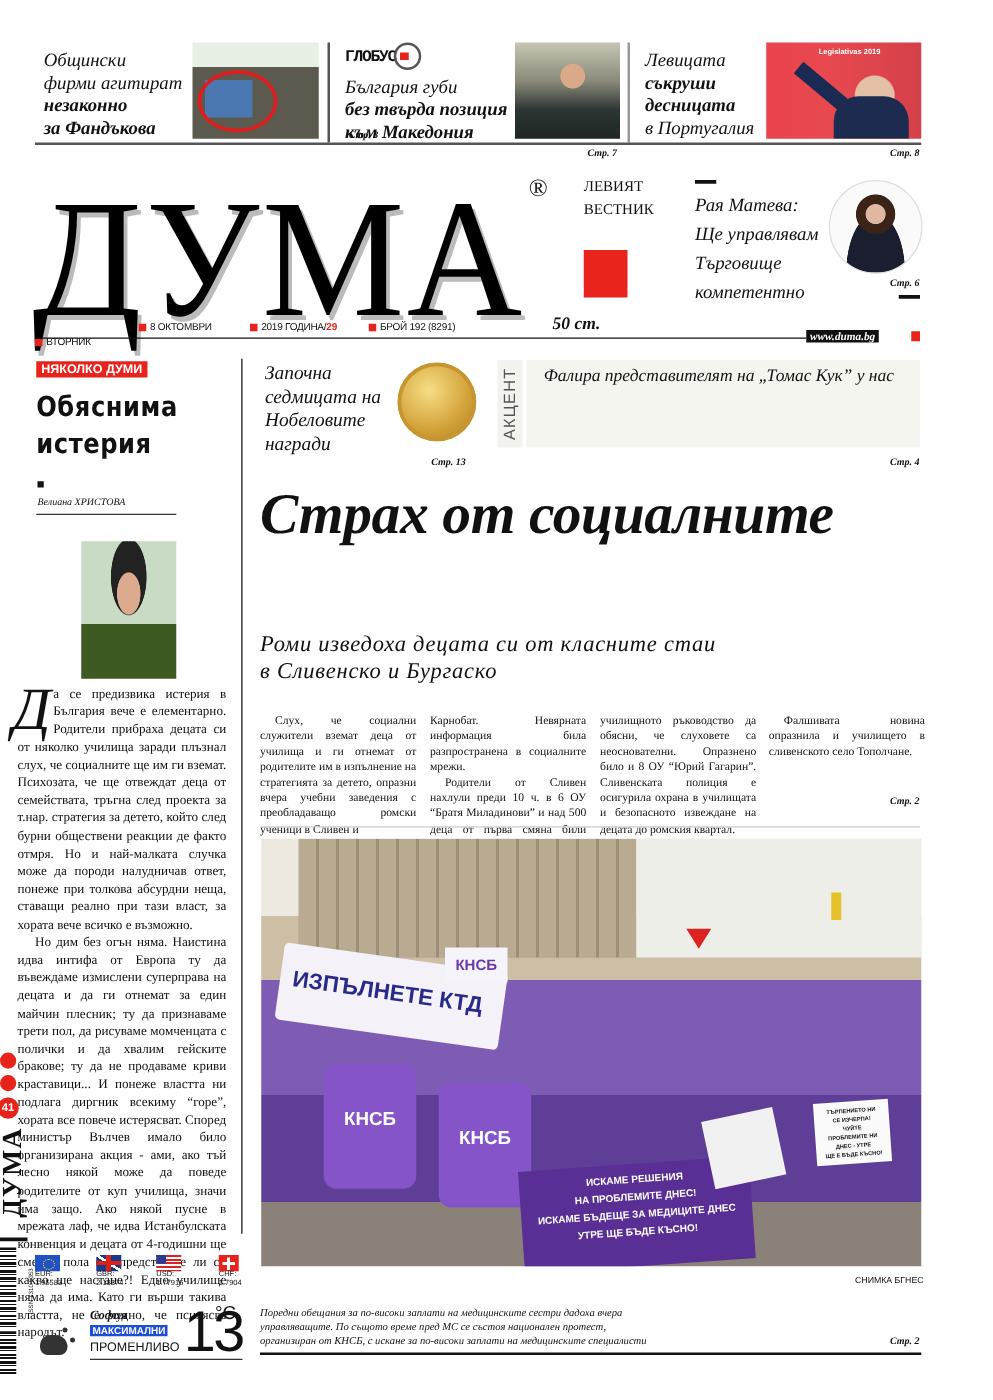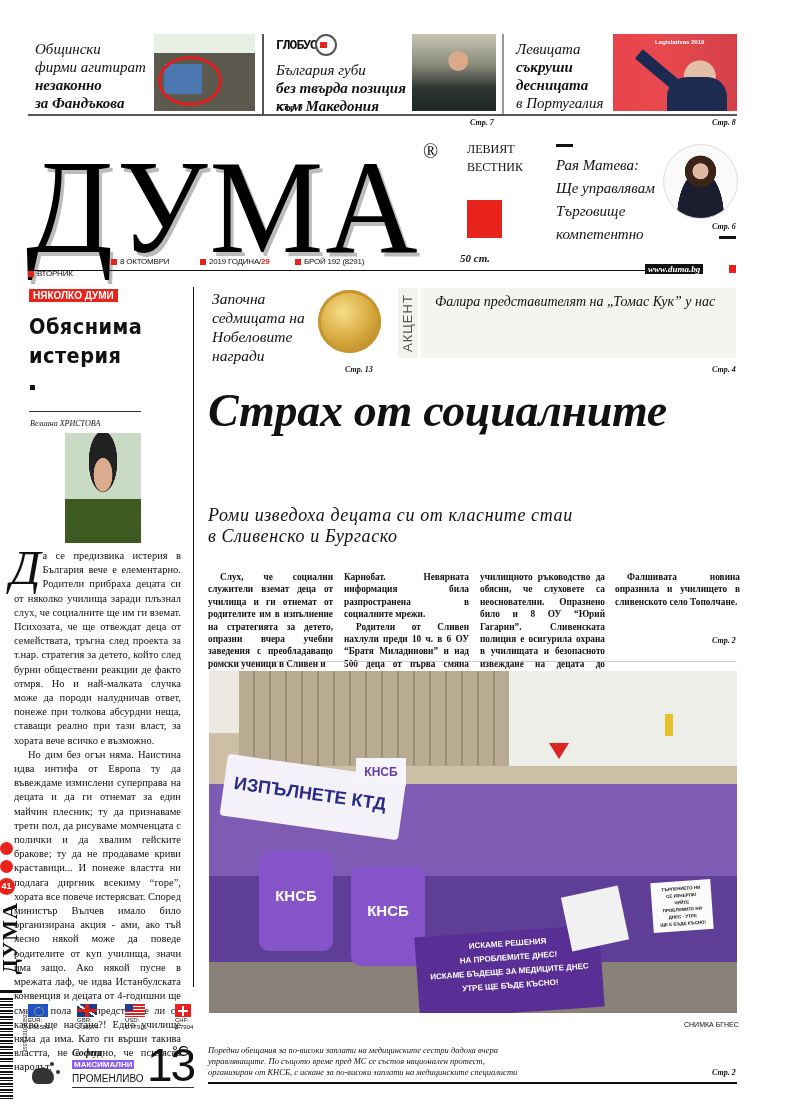--- a/index.html
+++ b/index.html
@@ -55,39 +55,39 @@
   .nobel-text { font-size: 15.5px; line-height: 19px; font-style: italic; }
   .medal { border-radius: 50%; background: radial-gradient(circle at 40% 35%, #f7de86 0%, #d4a43b 55%, #a77a1e 100%); box-shadow: inset 0 0 0 3px #c7952f; }
   .accent-label { writing-mode: vertical-rl; transform: rotate(180deg); font-family: "Liberation Sans", sans-serif; font-size: 13px; color:#555; background:#f3f3ee; text-align:center; letter-spacing:1px; }
   .accent-box { background: #f5f5ef; }
   .accent-title { font-size: 14px; font-style: italic; }
   .accent-body { font-size: 8.5px; line-height: 11px; font-style: italic; text-align: justify; }
 
   
   .headline { font-size: 46px; line-height: 52px; font-weight: bold; font-style: italic; letter-spacing: -0.3px; }
   .subhead { font-size: 18px; line-height: 21px; font-style: italic; letter-spacing: 0.6px; }
-  .col-body { font-size: 9.3px; line-height: 12.4px; text-align: justify; font-weight: bold; }
+  .col-body { font-size: 9.3px; line-height: 12.4px; text-align: justify; }
   .col-body p { margin: 0; text-indent: 12px; }
   .col-body p.cont { text-indent: 0; }
 
   .big-photo { overflow:hidden; background: linear-gradient(180deg, #ede9e1 0 18%, #cdbfa6 18% 33%, #7e5cb3 33% 60%, #5f3e97 60% 85%, #8a8178 85% 100%); }
   .bp-building { position:absolute; left:30px; top:0; width:270px; height:95px; background: repeating-linear-gradient(90deg,#b9ab92 0 14px, #9c8f77 14px 16px), #b8aa90; }
   .bp-sky { position:absolute; left:300px; top:0; right:0; height:95px; background:#eeeee8; }
   .bp-banner { position:absolute; left:14px; top:95px; width:180px; height:62px; background:#f4f2f8; transform:rotate(8deg); border-radius:4px; }
   .bp-banner2 { position:absolute; left:208px; top:260px; width:185px; height:82px; background:#5a2f95; transform:rotate(-4deg); }
   .bp-sign { position:absolute; right:25px; top:210px; width:60px; height:50px; background:#fafafa; transform:rotate(-4deg); }
   .bp-sign2 { position:absolute; left:357px; top:220px; width:58px; height:55px; background:#f1f1f1; transform:rotate(-12deg); }
   .bp-vest { position:absolute; width:74px; height:100px; background:#8454c8; border-radius:10px; }
   .credit { font-size: 7px; font-family: "Liberation Sans", sans-serif; }
   .caption { font-size: 8.5px; line-height: 11px; font-style: italic; }
 
   
   .flag { width: 20px; height: 13px; }
   .fx { font-size: 6px; line-height: 7px; font-family: "Liberation Sans", sans-serif; }
-  .weather-badge { background:#8b5cf6; color:#fff; font-size:8px; font-weight:bold; padding:0 2px; font-family: "Liberation Sans", sans-serif; }
+  .weather-badge { background:#1d4ed8; color:#fff; font-size:8px; font-weight:bold; padding:0 2px; font-family: "Liberation Sans", sans-serif; }
   .temp { font-family: "Liberation Sans", sans-serif; font-size: 46px; font-weight: 300; line-height: 46px; letter-spacing:-2px; }
 </style>
 </head>
 <body>
 
 <div class="abs teaser-text it" style="left:35px; top:40px; width:118px;">
   <div>Общински</div>
   <div>фирми агитират</div>
   <div class="bold">незаконно</div>
   <div class="bold">за Фандъкова</div>
@@ -128,21 +128,21 @@
 <div class="abs pageref" style="left:712px; top:118px;">Стр. 8</div>
 <div class="abs hrule" style="left:28px; top:114px; width:709px; background:#555;"></div>
 
 <div class="abs logo" style="left:26px; top:144px;">ДУМА</div>
 <div class="abs reg" style="left:423px; top:140px;">®</div>
 <div class="abs" style="left:467px; top:140px; font-size:12px; line-height:18px;">
   <div>ЛЕВИЯТ</div>
   <div>ВЕСТНИК</div>
 </div>
 <div class="abs redsq" style="left:467px; top:200px; width:35px; height:38px;"></div>
-<div class="abs bold it" style="left:460px; top:252px; font-size:11px;">50 ст.</div>
+<div class="abs bold it" style="left:442px; top:252px; font-size:14px;">50 ст.</div>
 
 <div class="abs info-bar sans" style="left:28px; top:257px; width:400px; display:flex;">
   <span style="width:83px;margin-top:12px;"><span class="sq"></span><span>ВТОРНИК</span></span>
   <span style="width:89px;"><span class="sq"></span><span>8 ОКТОМВРИ</span></span>
   <span style="width:95px;"><span class="sq"></span><span>2019 ГОДИНА/</span><span style="color:#e8231b; font-weight:bold;">29</span></span>
   <span><span class="sq"></span><span>БРОЙ 192 (8291)</span></span>
 </div>
 <div class="abs hrule" style="left:28px; top:270px; width:617px; height:1px; background:#111;"></div>
 <div class="abs www" style="left:645px; top:264px;">www.duma.bg</div>
 <div class="abs redsq" style="left:729px; top:265px; width:7px; height:8px;"></div>
@@ -157,21 +157,21 @@
 <div class="abs portrait-circle" style="left:663px; top:144px; width:73px; height:73px;"></div>
 <div class="abs pageref" style="left:712px; top:222px;">Стр. 6</div>
 <div class="abs" style="left:719px; top:236px; width:17px; height:3px; background:#111;"></div>
 
 <div class="abs kicker sans" style="left:29px; top:289px;">НЯКОЛКО ДУМИ</div>
 <div class="abs op-title" style="left:29px; top:312px;">
   <div>Обяснима</div>
   <div>истерия</div>
 </div>
 <div class="abs" style="left:30px; top:385px; width:5px; height:5px; background:#111;"></div>
-<div class="abs author" style="left:30px; top:397px;margin-top:22px;">Велиана ХРИСТОВА</div>
+<div class="abs author" style="left:30px; top:397px;">Велиана ХРИСТОВА</div>
 <div class="abs" style="left:29px; top:411px; width:112px; height:1px; background:#333;"></div>
 <div class="abs author-photo" style="left:65px; top:433px; width:76px; height:110px;"></div>
 
 <div class="abs op-body" style="left:14px; top:549px; width:167px;">
   <p class="first"><span class="dropcap">Д</span><span>а се предизвика истерия в България вече е елементарно. Родители прибраха децата си от няколко училища заради плъзнал слух, че социалните ще им ги вземат. Психозата, че ще отвеждат деца от семействата, тръгна след проекта за т.нар. стратегия за детето, който след бурни обществени реакции де факто отмря. Но и най-малката случка може да породи налудничав ответ, понеже при толкова абсурдни неща, ставащи реално при тази власт, за хората вече всичко е възможно.</span></p>
   <p>Но дим без огън няма. Наистина идва интифа от Европа ту да въвеждаме измислени суперправа на децата и да ги отнемат за един майчин плесник; ту да признаваме трети пол, да рисуваме момченцата с полички и да хвалим гейските бракове; ту да не продаваме криви краставици... И понеже властта ни подлага диргник всекиму “горе”, хората все повече истерясват. Според министър Вълчев имало било организирана акция - ами, ако тъй лесно някой може да поведе родителите от куп училища, значи има защо. Ако някой пусне в мрежата лаф, че идва Истанбулската конвенция и децата от 4-годишни ще сменят пола си, представяте ли си какво ще настане?! Едно училище няма да има. Като ги върши такива властта, не е чудно, че психясва народът.</p>
 </div>
 <div class="abs" style="left:193px; top:287px; width:1px; height:700px; background:#111;"></div>
 
 <div class="abs dot" style="left:0px; top:842px;"></div>

